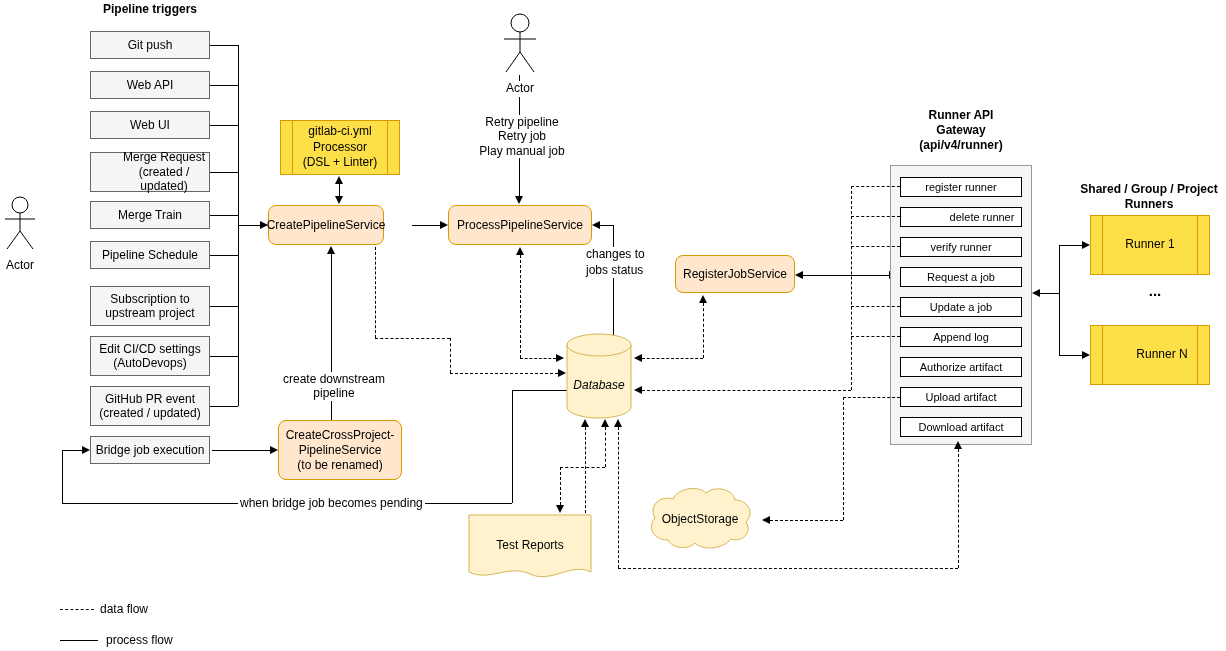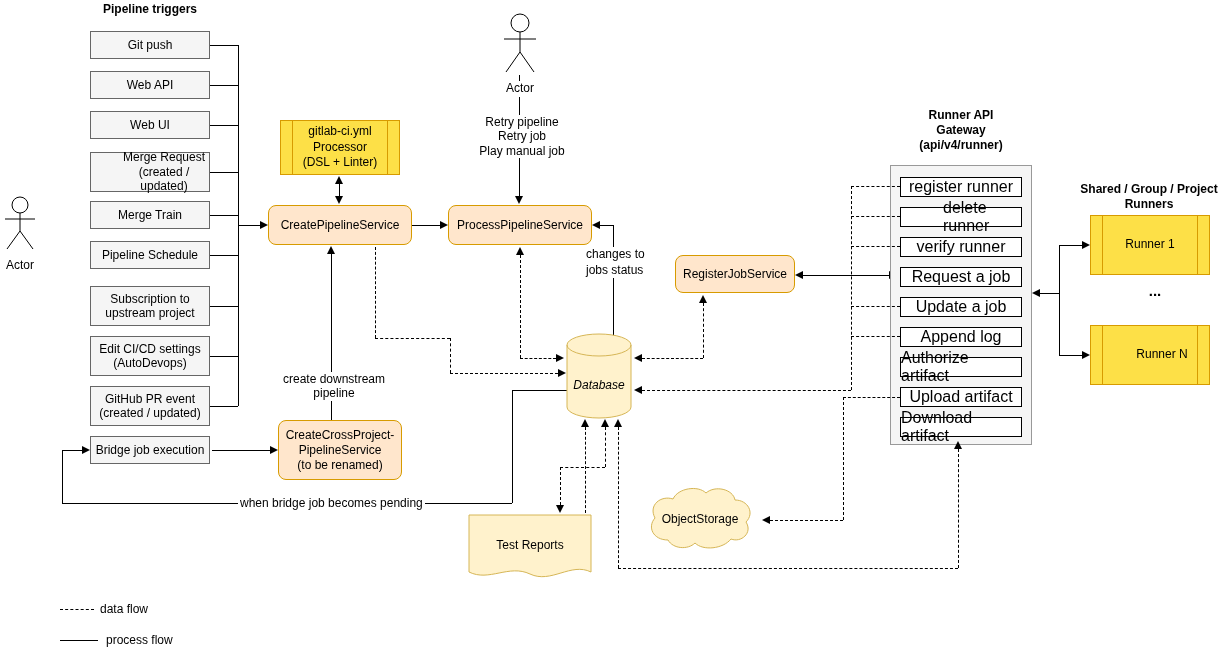--- a/index.html
+++ b/index.html
@@ -4,21 +4,21 @@
 <style>
   html,body{margin:0;padding:0;background:#fff;}
   body{font-family:"Liberation Sans","DejaVu Sans",sans-serif;color:#000;}
   #canvas{position:relative;width:1226px;height:651px;background:#fff;overflow:hidden;font-size:12px;}
   .abs{position:absolute;}
   
   .gbox{background:#f5f5f5;border:1px solid #666;display:flex;align-items:center;justify-content:center;text-align:center;line-height:1.2;box-sizing:border-box;}
   .obox{background:#ffe6cc;border:1px solid #d79b00;border-radius:8px;display:flex;align-items:center;justify-content:center;text-align:center;line-height:1.25;box-sizing:border-box;}
   .comp{background:#fde047;border:1px solid #d79b00;display:flex;align-items:center;justify-content:center;text-align:center;line-height:1.3;box-sizing:border-box;}
   .cbar{position:absolute;top:0;bottom:0;width:0;border-left:1px solid #d79b00;}
-  .ebox{background:#fff;border:1px solid #000;display:flex;align-items:center;justify-content:center;font-size:16px;box-sizing:border-box;}
+  .ebox{background:#fff;border:1px solid #000;display:flex;align-items:center;justify-content:center;font-size:11px;box-sizing:border-box;}
   .container{background:#f5f5f5;border:1px solid #999;box-sizing:border-box;}
   .title{font-weight:bold;text-align:center;line-height:1.25;}
   .pre{white-space:pre-line;}
   
   .h{height:0;border-top:1px solid #000;}
   .v{width:0;border-left:1px solid #000;}
   .h.d{border-top:1px dashed #000;}
   .v.d{border-left:1px dashed #000;}
   .ar{width:0;height:0;border-top:4px solid transparent;border-bottom:4px solid transparent;border-left:8px solid #000;}
   .al{width:0;height:0;border-top:4px solid transparent;border-bottom:4px solid transparent;border-right:8px solid #000;}
@@ -87,21 +87,21 @@
 Processor
 (DSL + Linter)</span>
     <i class="cbar" style="left:11px;"></i>
     <i class="cbar" style="right:11px;"></i>
   </div>
 
   <div class="abs v" style="left:339px;top:184px;height:12px;"></div>
   <div class="abs au" style="left:335px;top:176px;"></div>
   <div class="abs ad" style="left:335px;top:196px;"></div>
 
-  <div class="abs obox" style="left:268px;top:205px;width:144px;height:40px;">CreatePipelineService</div>
+  <div class="abs obox" style="left:268px;top:205px;width:116px;height:40px;">CreatePipelineService</div>
   <div class="abs obox" style="left:448px;top:205px;width:144px;height:40px;">ProcessPipelineService</div>
   <div class="abs h" style="left:412px;top:225px;width:28px;"></div>
   <div class="abs ar" style="left:440px;top:221px;"></div>
 
   <div class="abs h" style="left:600px;top:225px;width:14px;"></div>
   <div class="abs al" style="left:592px;top:221px;"></div>
   <div class="abs v" style="left:613px;top:225px;height:113px;"></div>
   <div class="abs elabel pre" style="left:584px;top:247px;">changes to
 jobs status</div>
 

